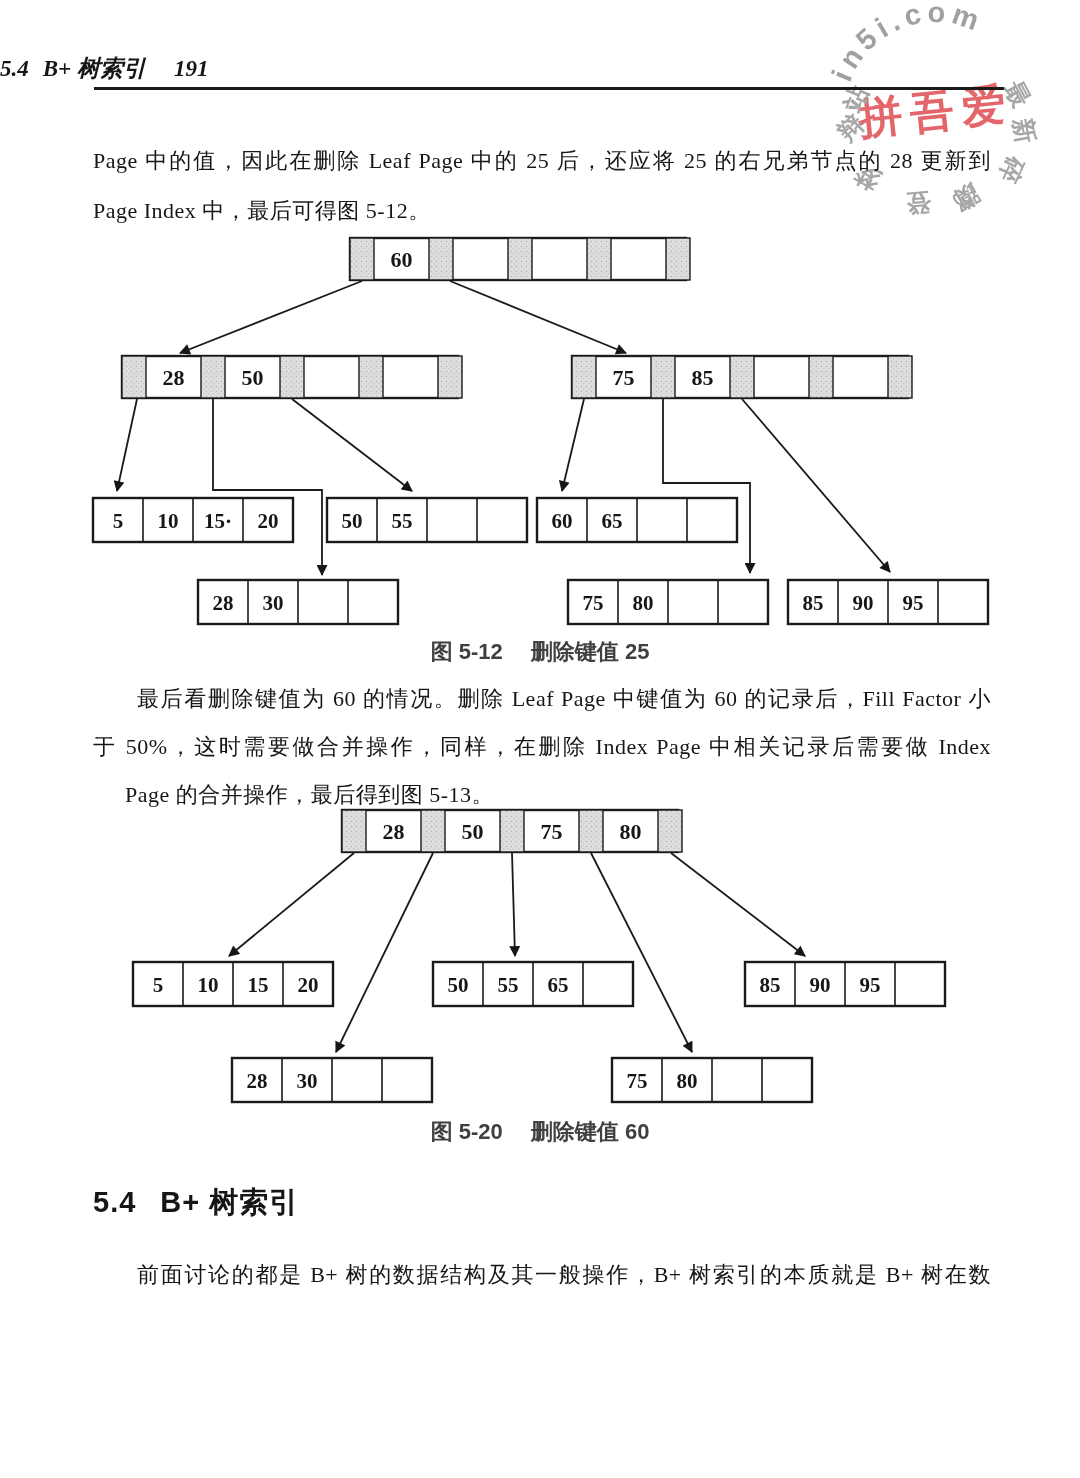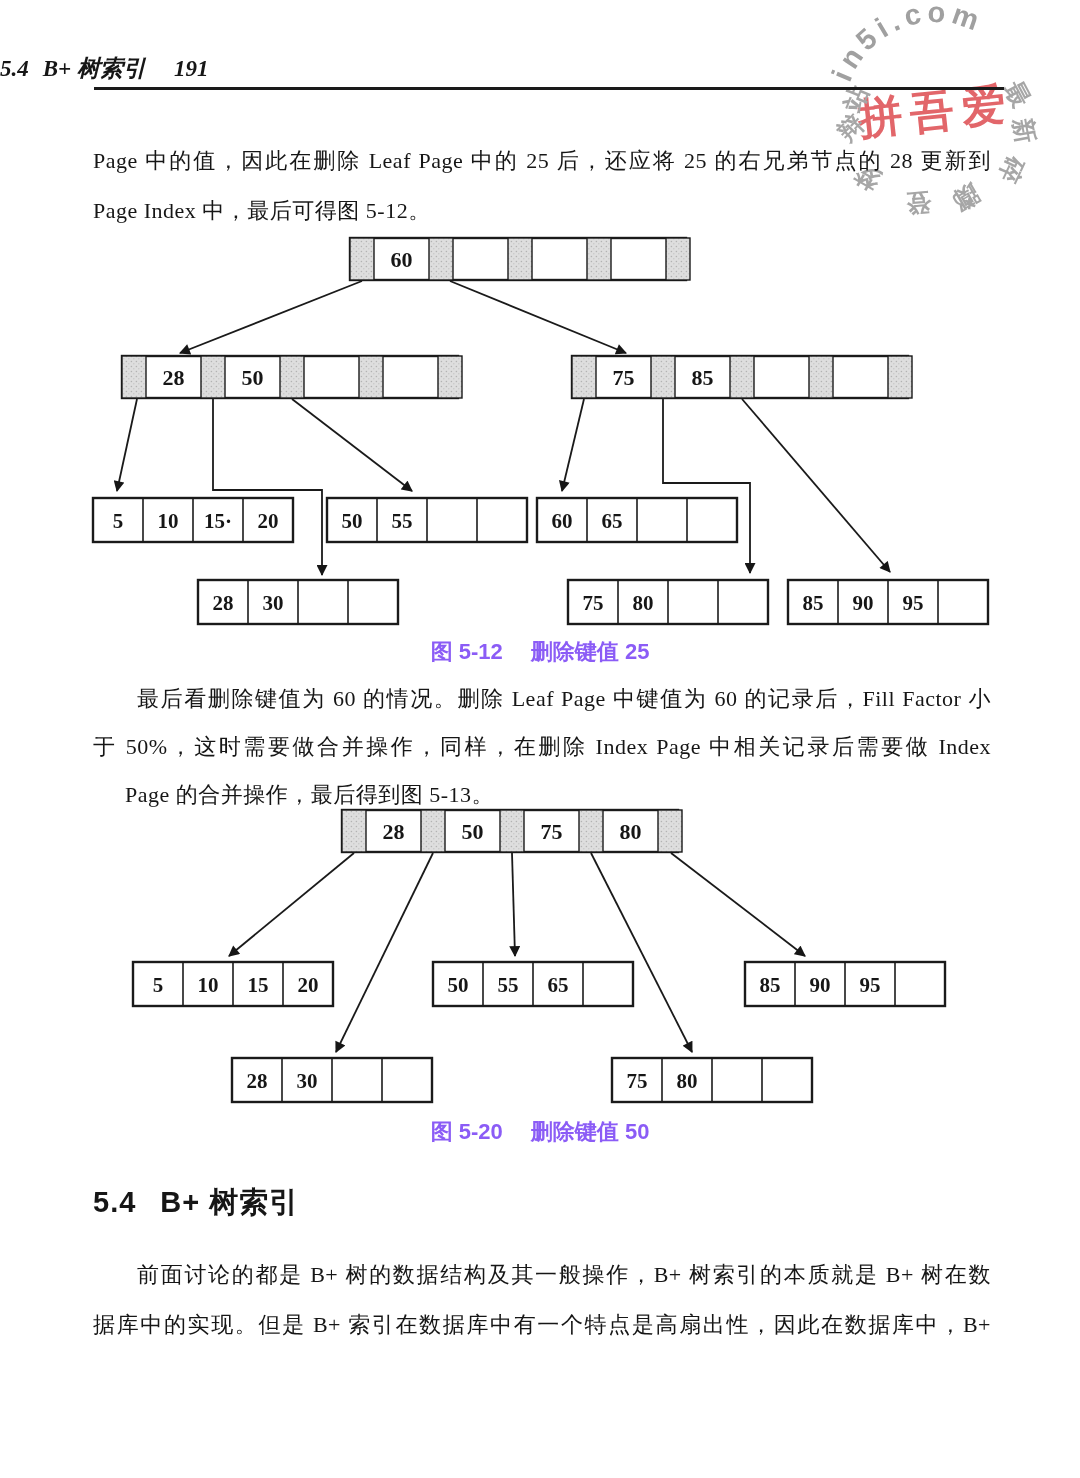--- a/index.html
+++ b/index.html
@@ -10,21 +10,21 @@
   .bodyline{font-size:22px;line-height:30px;letter-spacing:.5px;white-space:nowrap;}
   .just{width:898px;text-align:justify;text-align-last:justify;white-space:normal;}
   .indent{left:137px !important;width:854px;}
   #page-header{top:53px;left:0;width:972px;text-align:left;
                font-style:italic;font-weight:600;font-size:23px;}
   #page-header .sec{margin-right:14px;}
   #page-header .pgnum{margin-left:28px;}
   #header-rule{position:absolute;left:94px;top:87px;width:910px;height:3px;background:#1a1a1a;z-index:2;}
   .caption{left:0;width:1080px;text-align:center;
            font-family:"Liberation Sans","DejaVu Sans",sans-serif;
-           font-weight:700;font-size:22px;color:#8b5cf6;}
+           font-weight:700;font-size:22px;color:#404040;}
   .caption .gap{display:inline-block;width:28px;}
   #section-heading{top:1183px;left:93px;font-family:"Liberation Sans","DejaVu Sans",sans-serif;
                    font-weight:700;font-size:29px;letter-spacing:1px;}
   #section-heading .num{margin-right:24px;}
   .nodekey{font-family:"Liberation Serif","DejaVu Serif",serif;font-weight:700;fill:#161616;}
   .idxkey{font-size:22px;}
   .leafkey{font-size:21px;}
   .edge{stroke:#1a1a1a;stroke-width:1.8;fill:none;}
   .nodeframe{fill:#ffffff;stroke:#1a1a1a;stroke-width:2.4;}
   .ptr{fill:url(#stip);stroke:#1a1a1a;stroke-width:1.4;}
@@ -256,23 +256,22 @@
 
   <div class="txt caption" style="top:637px;">
     <span>图 5-12</span><span class="gap"></span><span>删除键值 25</span>
   </div>
 
   <div class="txt bodyline just indent" style="top:684px;">最后看删除键值为 60 的情况。删除 Leaf Page 中键值为 60 的记录后，Fill Factor 小</div>
   <div class="txt bodyline just" style="top:732px;left:93px;">于 50%，这时需要做合并操作，同样，在删除 Index Page 中相关记录后需要做 Index</div>
   <div class="txt bodyline" style="top:780px;left:93px;margin-left:32px;">Page 的合并操作，最后得到图 5-13。</div>
 
   <div class="txt caption" style="top:1117px;">
-    <span>图 5-20</span><span class="gap"></span><span>删除键值 50</span>
+    <span>图 5-20</span><span class="gap"></span><span>删除键值 60</span>
   </div>
 
   <div id="section-heading" class="txt">
     <span class="num">5.4</span><span>B+ 树索引</span>
   </div>
 
   <div class="txt bodyline just indent" style="top:1260px;">前面讨论的都是 B+ 树的数据结构及其一般操作，B+ 树索引的本质就是 B+ 树在数</div>
-  <div class="txt bodyline just" style="top:1310px;left:93px;">据库中的实现。但是 B+ 索引在数据库中有一个特点是高扇出性，因此在数据库中，B+</div>
 
 </div>
 
 </body></html>

